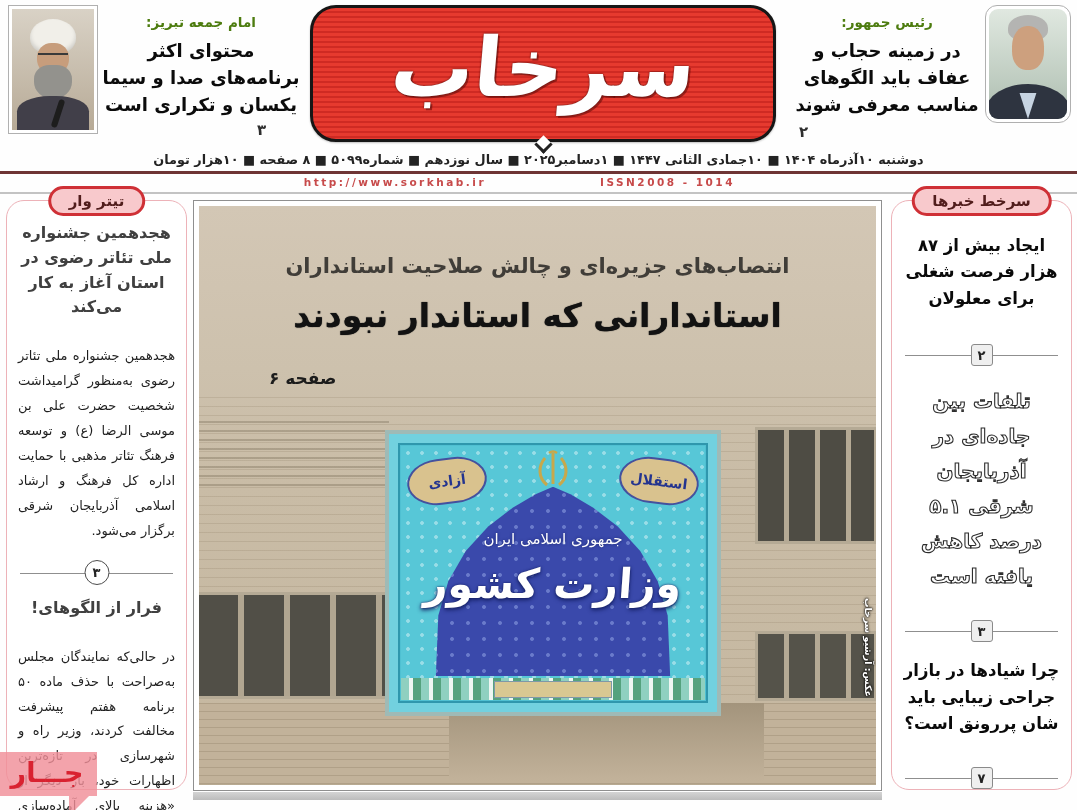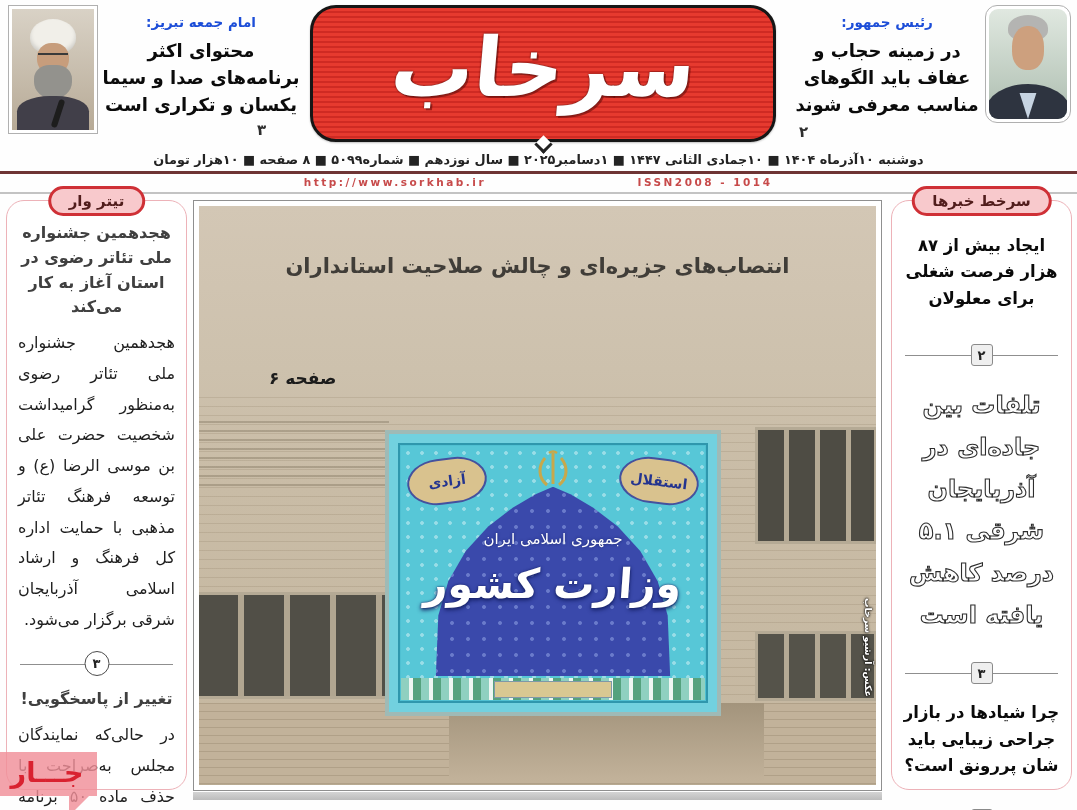--- a/index.html
+++ b/index.html
@@ -45,61 +45,61 @@
   .president-photo { left:985px; top:5px; width:86px; height:118px; border-radius:12px; }
   .president-photo .portrait-inner { border-radius:9px; background:linear-gradient(180deg,#e0e8e0 0%,#bccabe 70%,#aab8ad 100%); }
   .pres-hair { position:absolute; top:5%; left:24%; width:52%; height:24%; background:#b4b4b2; border-radius:50% 50% 40% 40%; }
   .pres-face { position:absolute; top:15%; left:29%; width:42%; height:40%; background:#cda07e; border-radius:46% 46% 42% 42%; }
   .pres-suit { position:absolute; bottom:0; left:-4%; width:108%; height:32%; background:#2e3440; border-radius:60% 60% 0 0 / 90% 90% 0 0; }
   .pres-shirt { position:absolute; bottom:0; left:39%; width:22%; height:24%; background:#c7d4e2; clip-path:polygon(0 0,100% 0,50% 100%); }
 
   .brief { position:absolute; text-align:center; }
   .brief-left { left:100px; top:14px; width:202px; }
   .brief-right { left:793px; top:14px; width:188px; }
-  .brief-kicker { font-size:13.5px; font-weight:bold; color:#1d4ed8; margin-bottom:7px; }
+  .brief-kicker { font-size:13.5px; font-weight:bold; color:#4d7c0f; margin-bottom:7px; }
   .brief-title { font-size:18px; font-weight:bold; color:#0b0b0b; line-height:1.5; }
   .brief-num { position:absolute; font-size:15px; font-weight:bold; color:#2e2e2e; }
   .brief-num-left { left:257px; top:121px; }
   .brief-num-right { left:799px; top:123px; }
 
   
   .dateline { position:absolute; top:152px; left:0; width:100%; text-align:center; font-size:12.8px; font-weight:bold; color:#232323; }
   .rule-maroon { position:absolute; top:171px; left:0; width:100%; height:2.5px; background:#6e3434; }
   .meta-row-url  { position:absolute; top:176px; left:270px; width:250px; text-align:center; direction:ltr; font-size:10.5px; font-weight:bold; letter-spacing:2.5px; color:#c74a4a; }
-  .meta-row-issn { position:absolute; top:176px; left:600px; width:210px; text-align:center; direction:ltr; font-size:10.5px; font-weight:bold; letter-spacing:2.5px; color:#c74a4a; }
+  .meta-row-issn { position:absolute; top:176px; left:600px; width:210px; text-align:left; direction:ltr; font-size:10.5px; font-weight:bold; letter-spacing:2.5px; color:#c74a4a; }
   .rule-gray { position:absolute; top:192px; left:0; width:100%; height:1.5px; background:#c3c3c3; }
 
   
   .sidebar {
     position:absolute; top:200px; width:181px; height:590px;
     border:1.5px solid #edb2b8; border-radius:18px; background:#fff;
   }
   .sidebar-left  { left:6px; }
   .sidebar-right { left:891px; }
   .pill {
     position:absolute; top:-15px; left:50%; transform:translateX(-50%);
     height:30px; padding:0 18px; white-space:nowrap;
     background:#f8c9cc; border:3px solid #cf3036; border-radius:16px;
     display:flex; align-items:center; justify-content:center;
     font-size:15px; font-weight:bold; color:#511d1c; z-index:3;
   }
   .sb-content { padding:20px 11px 8px; }
   .sb-title { font-size:16px; font-weight:bold; color:#404040; line-height:1.55; text-align:center; }
-  .sb-body { margin-top:8px; font-size:16px; line-height:1.92; color:#1f1f1f; text-align:justify; }
+  .sb-body { margin-top:24px; font-size:13px; line-height:1.92; color:#1f1f1f; text-align:justify; }
   .divider { position:relative; height:26px; margin:16px 0 10px; }
   .divider::before { content:""; position:absolute; top:50%; left:2px; right:2px; border-top:1px solid #8f8f8f; }
   .divider .num {
     position:absolute; top:0; left:50%; transform:translateX(-50%);
     width:25px; height:25px; background:#fff; border:1.5px solid #4c4c4c; border-radius:50%;
     display:flex; align-items:center; justify-content:center; font-size:13px; font-weight:bold; color:#222; z-index:1;
   }
   .divider.sq .num { border-radius:3px; width:22px; height:22px; background:#efefef; border-color:#8a8a8a; top:2px; }
   .hl-item { font-size:16.5px; font-weight:bold; color:#0a0a0a; line-height:1.6; text-align:center; }
   .hl-outline {
-    font-size:24px; font-weight:bold; line-height:1.75; color:#fdfdfd;
+    font-size:20px; font-weight:bold; line-height:1.75; color:#fdfdfd;
     -webkit-text-stroke:1.1px #2d2d2d; text-align:center;
   }
 
   
   .photo-frame {
     position:absolute; left:193px; top:200px; width:689px; height:591px;
     background:#fff; border:1.5px solid #8f8f8f; padding:5px;
   }
   .frame-shadow { position:absolute; left:193px; top:792px; width:689px; height:8px; background:linear-gradient(180deg,#d4d4d4,#bcbcbc); }
   .photo {
@@ -217,21 +217,21 @@
   <div class="rule-gray"></div>
 
   <div class="sidebar sidebar-left">
     <div class="pill">تیتر وار</div>
     <div class="sb-content">
       <div class="sb-title">هجدهمین جشنواره ملی تئاتر رضوی در استان آغاز به کار می‌کند</div>
       <div class="sb-body">هجدهمین جشنواره ملی تئاتر رضوی به‌منظور گرامیداشت شخصیت حضرت علی بن موسی الرضا (ع) و توسعه فرهنگ تئاتر مذهبی با حمایت اداره کل فرهنگ و ارشاد اسلامی آذربایجان شرقی برگزار می‌شود.</div>
       <div class="divider">
           <span class="num">۳</span>
         </div>
-      <div class="sb-title">تغییر از پاسخگویی!</div>
+      <div class="sb-title">فرار از الگوهای!</div>
       <div class="sb-body">در حالی‌که نمایندگان مجلس به‌صراحت با حذف ماده ۵۰ برنامه هفتم پیشرفت مخالفت کردند، وزیر راه و شهرسازی در تازه‌ترین اظهارات خود، بار دیگر از «هزینه بالای آماده‌سازی زمین» به‌عنوان بهانه‌ای برای توجیه عدم اجرای تکلیف قانونی واگذاری زمین به مردم یاد کرد...</div>
       <div class="divider">
           <span class="num">۷</span>
         </div>
       <div class="sb-title">آیفون به‌دست‌های فقیر</div>
 
     </div>
   </div>
 
   <div class="sidebar sidebar-right">
@@ -258,20 +258,21 @@
     <div class="photo">
       <div class="bricks"></div>
       <div class="rails"></div>
       <div class="win win-rt"></div>
       <div class="win win-rm"></div>
       <div class="win win-lb"></div>
       <div class="bottom-wall"></div>
       <div class="balcony-shadow"></div>
 
       <div class="main-kicker">انتصاب‌های جزیره‌ای و چالش صلاحیت استانداران</div>
+      <div class="main-headline">استاندارانی که استاندار نبودند</div>
       <div class="page-ref">صفحه ۶</div>
 
       <div class="mosaic">
         <div class="mosaic-field">
           <div class="emblem">
             <svg width="34" height="40" viewBox="0 0 34 40">
               <path d="M17 3 L17 34" stroke="#c8a84b" stroke-width="3" fill="none"></path>
               <path d="M9 8 C2 16 2 28 11 35" stroke="#c8a84b" stroke-width="3" fill="none"></path>
               <path d="M25 8 C32 16 32 28 23 35" stroke="#c8a84b" stroke-width="3" fill="none"></path>
               <path d="M13 3 Q17 0 21 3" stroke="#c8a84b" stroke-width="2.5" fill="none"></path>

